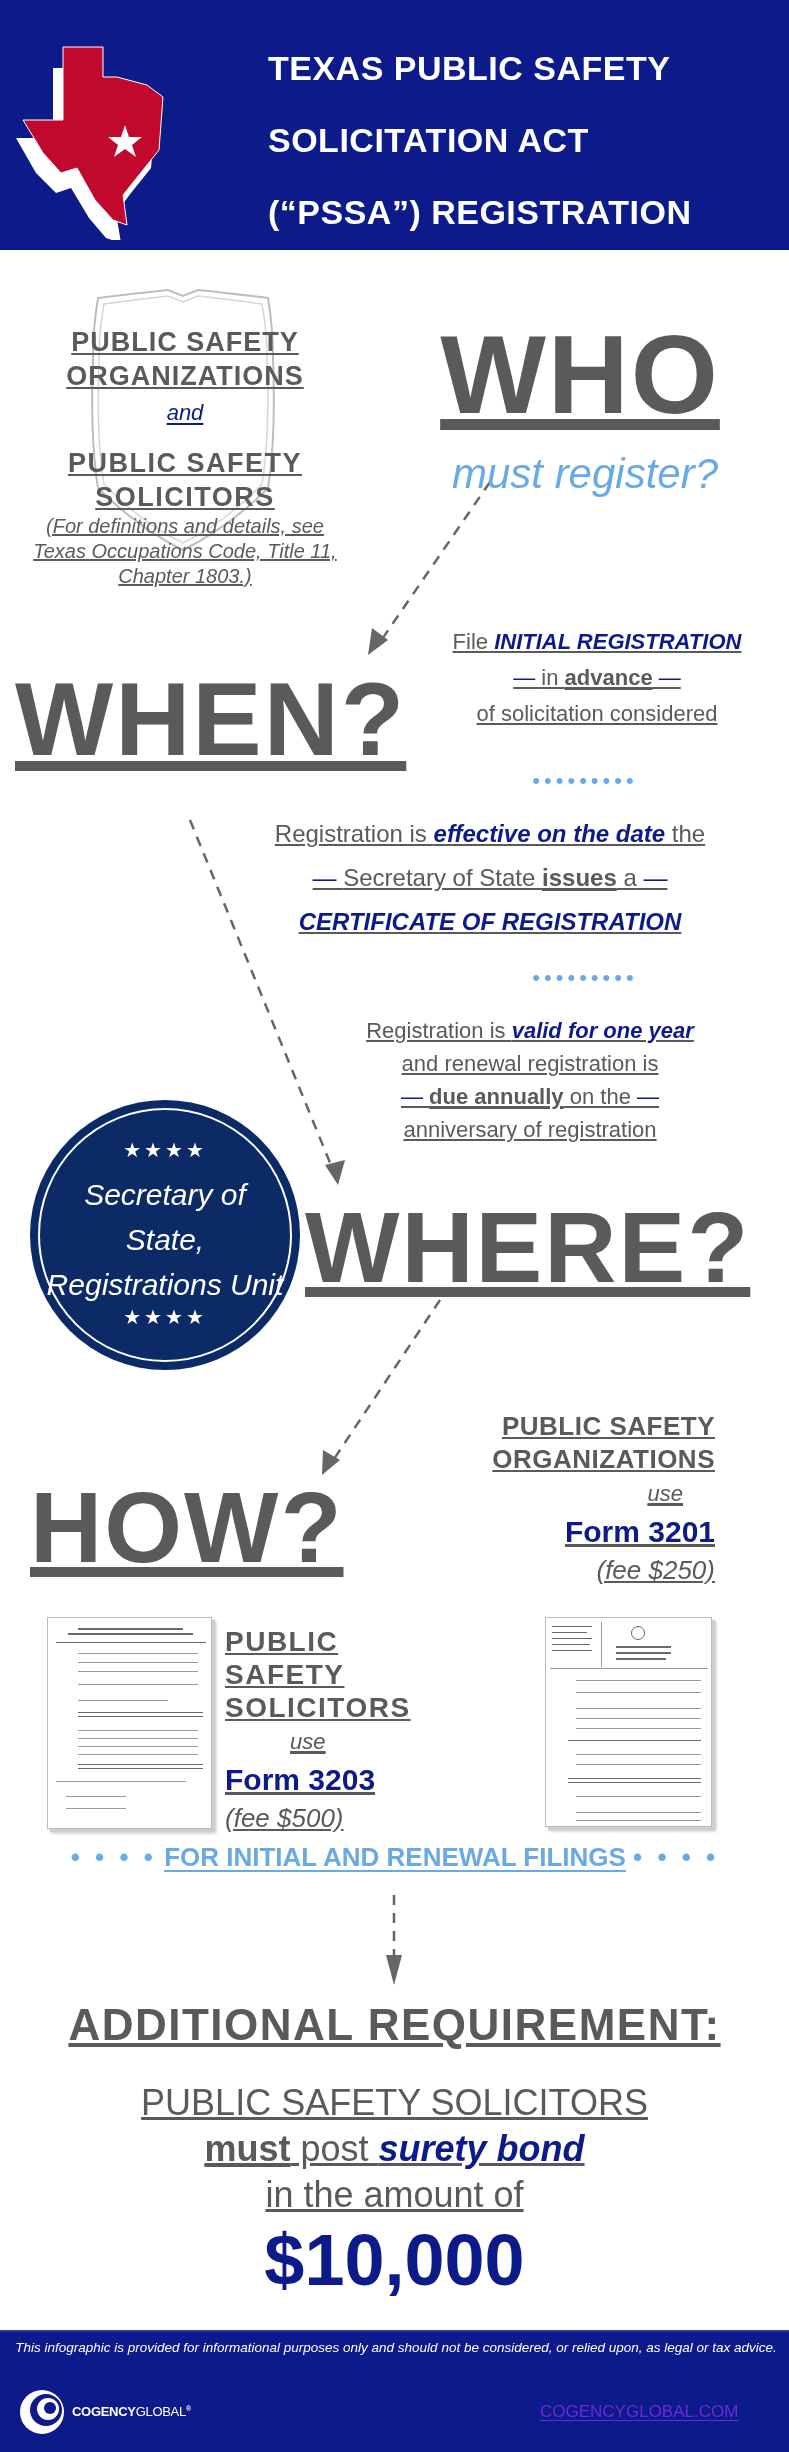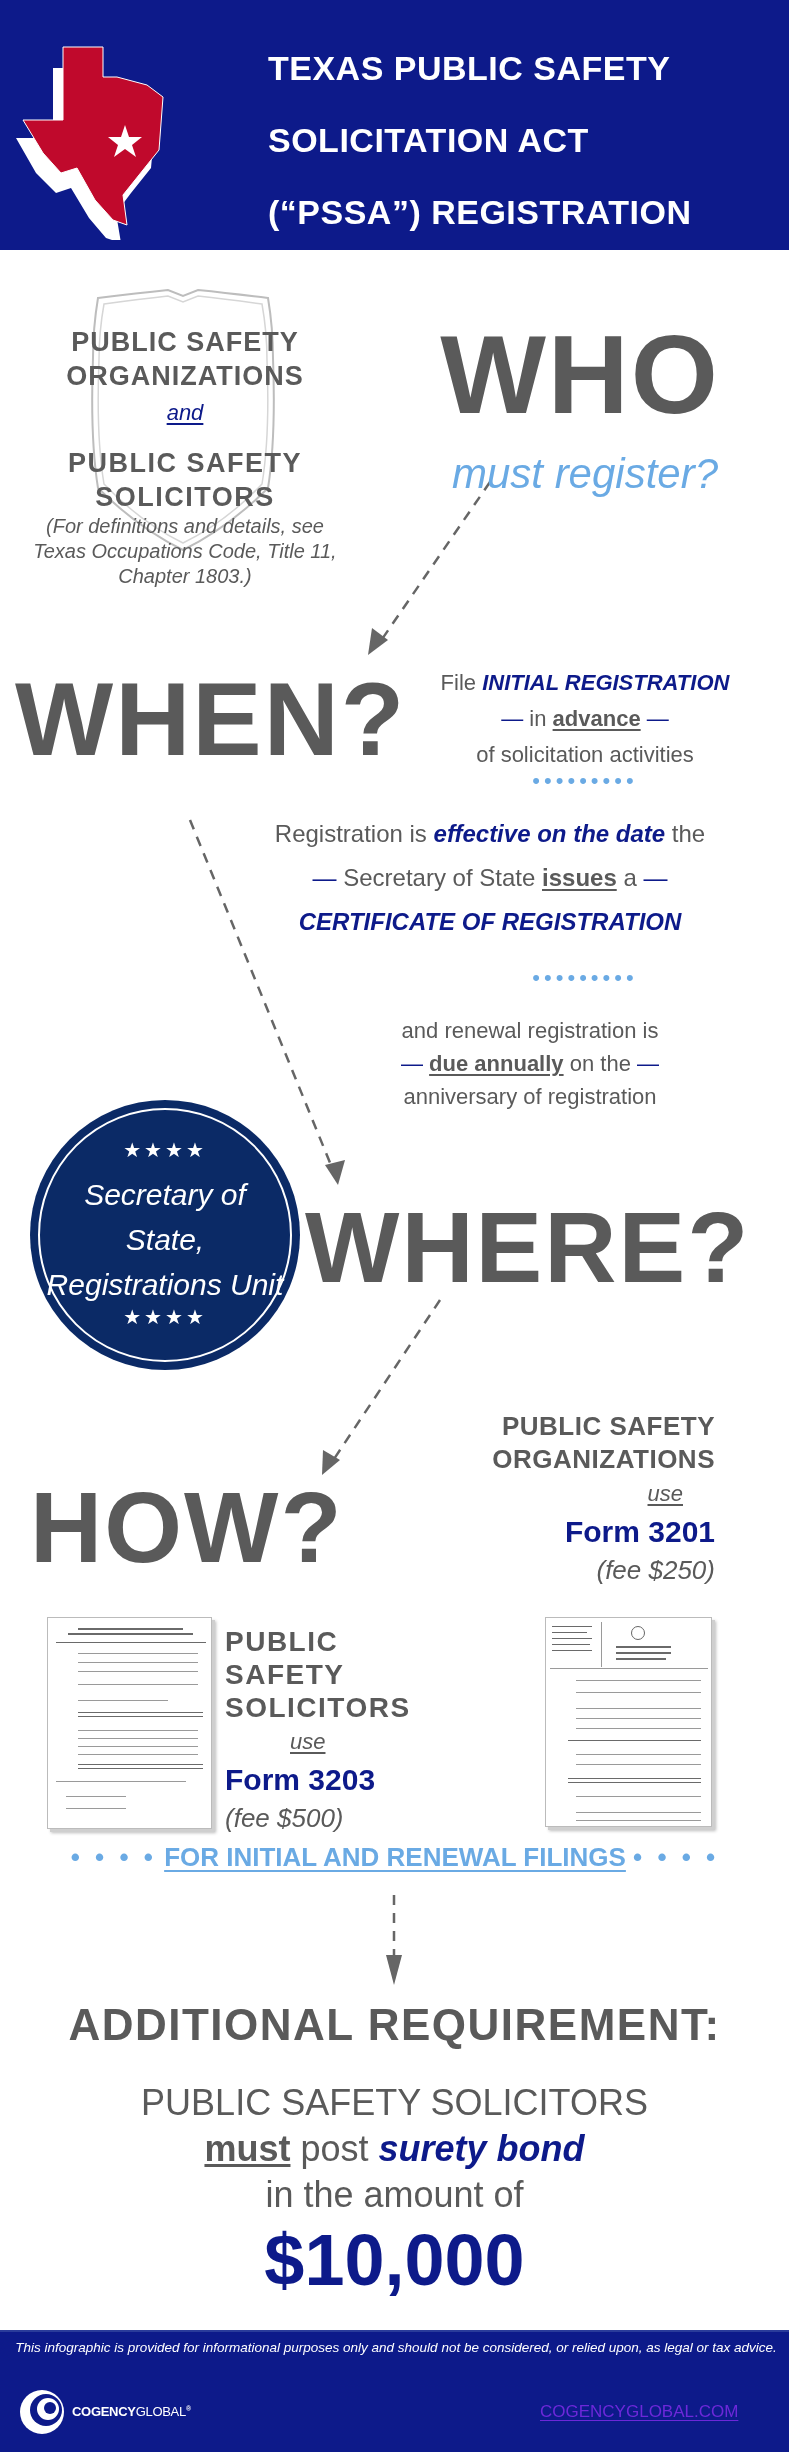--- a/index.html
+++ b/index.html
@@ -1,21 +1,21 @@
 <!DOCTYPE html>
 <html><head>
 <meta charset="utf-8">
 <style>
   * { margin: 0; padding: 0; box-sizing: border-box; }
   html, body { width: 789px; height: 2452px; background: #ffffff; overflow: hidden; }
   body { position: relative; font-family: "Liberation Sans", "DejaVu Sans", sans-serif; color: #5a5a5a; }
   .abs { position: absolute; }
   .navy { color: #0d1a8a; }
   .lightblue { color: #6aaae4; }
-  .gray { color: #5a5a5a; }
+  .gray { color: #5a5a5a; text-decoration: underline; }
   .ul { text-decoration: underline; text-underline-offset: 3px; }
   .bi { font-weight: bold; font-style: italic; }
   .b { font-weight: bold; }
   .center { text-align: center; }
 
   
   #header { left: 0; top: 0; width: 789px; height: 250px; background: #0d1a8a; }
   #header-title { left: 268px; top: 32px; width: 510px; color: #ffffff; font-weight: bold; font-size: 34px; line-height: 72px; letter-spacing: 0.5px; }
   #texas-map { left: 15px; top: 25px; width: 150px; height: 215px; }
 
@@ -24,21 +24,21 @@
   #who-orgs { left: 40px; top: 325px; width: 290px; font-weight: bold; font-size: 27px; line-height: 34px; letter-spacing: 1px; }
   #who-and { left: 40px; top: 400px; width: 290px; font-size: 22px; font-style: italic; }
   #who-solicitors { left: 40px; top: 446px; width: 290px; font-weight: bold; font-size: 27px; line-height: 34px; letter-spacing: 1.5px; }
   #who-note { left: 20px; top: 514px; width: 330px; font-size: 20px; font-style: italic; line-height: 25px; }
   #who-heading { left: 420px; top: 320px; width: 320px; font-size: 112px; font-weight: bold; line-height: 110px; letter-spacing: 2px; }
   #who-sub { left: 420px; top: 450px; width: 330px; font-size: 42px; font-style: italic; }
 
   
   #when-heading { left: 15px; top: 660px; width: 400px; font-size: 104px; font-weight: bold; letter-spacing: 2px; }
   .when-block { font-size: 22px; line-height: 36px; }
-  #when-1 { left: 400px; top: 624px; width: 370px; margin-top: 41px; }
+  #when-1 { left: 412px; top: 624px; width: 370px; }
   #when-2 { left: 245px; top: 812px; width: 490px; line-height: 44px; font-size: 24px; }
   #when-3 { left: 300px; top: 1014px; width: 460px; line-height: 33px; }
   .dots { font-size: 22px; letter-spacing: 4px; color: #6aaae4; }
   #dots-1 { left: 400px; top: 768px; width: 370px; }
   #dots-2 { left: 400px; top: 965px; width: 370px; }
 
   
   #sos-circle { left: 30px; top: 1100px; width: 270px; height: 270px; border-radius: 50%; background: #0b2a66; }
   #sos-ring { left: 38px; top: 1108px; width: 254px; height: 254px; border-radius: 50%; border: 2px solid #ffffff; }
   #sos-stars-top { left: 30px; top: 1138px; width: 270px; color: #fff; font-size: 20px; letter-spacing: 3px; }
@@ -129,30 +129,31 @@
   <div>Texas Occupations Code, Title 11,</div>
   <div>Chapter 1803.)</div>
 </div>
 <div id="who-heading" class="abs center gray">WHO</div>
 <div id="who-sub" class="abs center lightblue">must register?</div>
 
 <div id="when-heading" class="abs gray">WHEN?</div>
 <div id="when-1" class="abs center when-block gray">
   <div><span>File </span><span class="bi navy">INITIAL REGISTRATION</span></div>
   <div><span class="navy">— </span><span>in </span><span class="b ul">advance</span><span class="navy"> —</span></div>
-  <div>of solicitation activities</div>
+  <div>of solicitation considered</div>
 </div>
 <div id="dots-1" class="abs center dots">•••••••••</div>
 <div id="when-2" class="abs center when-block gray">
   <div><span>Registration is </span><span class="bi navy">effective on the date</span><span> the</span></div>
   <div><span class="navy">— </span><span>Secretary of State </span><span class="b ul">issues</span><span> a</span><span class="navy"> —</span></div>
   <div class="bi navy">CERTIFICATE OF REGISTRATION</div>
 </div>
 <div id="dots-2" class="abs center dots">•••••••••</div>
 <div id="when-3" class="abs center when-block gray">
+  <div><span>Registration is </span><span class="bi navy">valid for one year</span></div>
   <div>and renewal registration is</div>
   <div><span class="navy">— </span><span class="b ul">due annually</span><span> on the</span><span class="navy"> —</span></div>
   <div>anniversary of registration</div>
 </div>
 
 <div id="sos-circle" class="abs"></div>
 <div id="sos-ring" class="abs"></div>
 <div id="sos-stars-top" class="abs center">★★★★</div>
 <div id="sos-text" class="abs center">
   <div>Secretary of</div>

